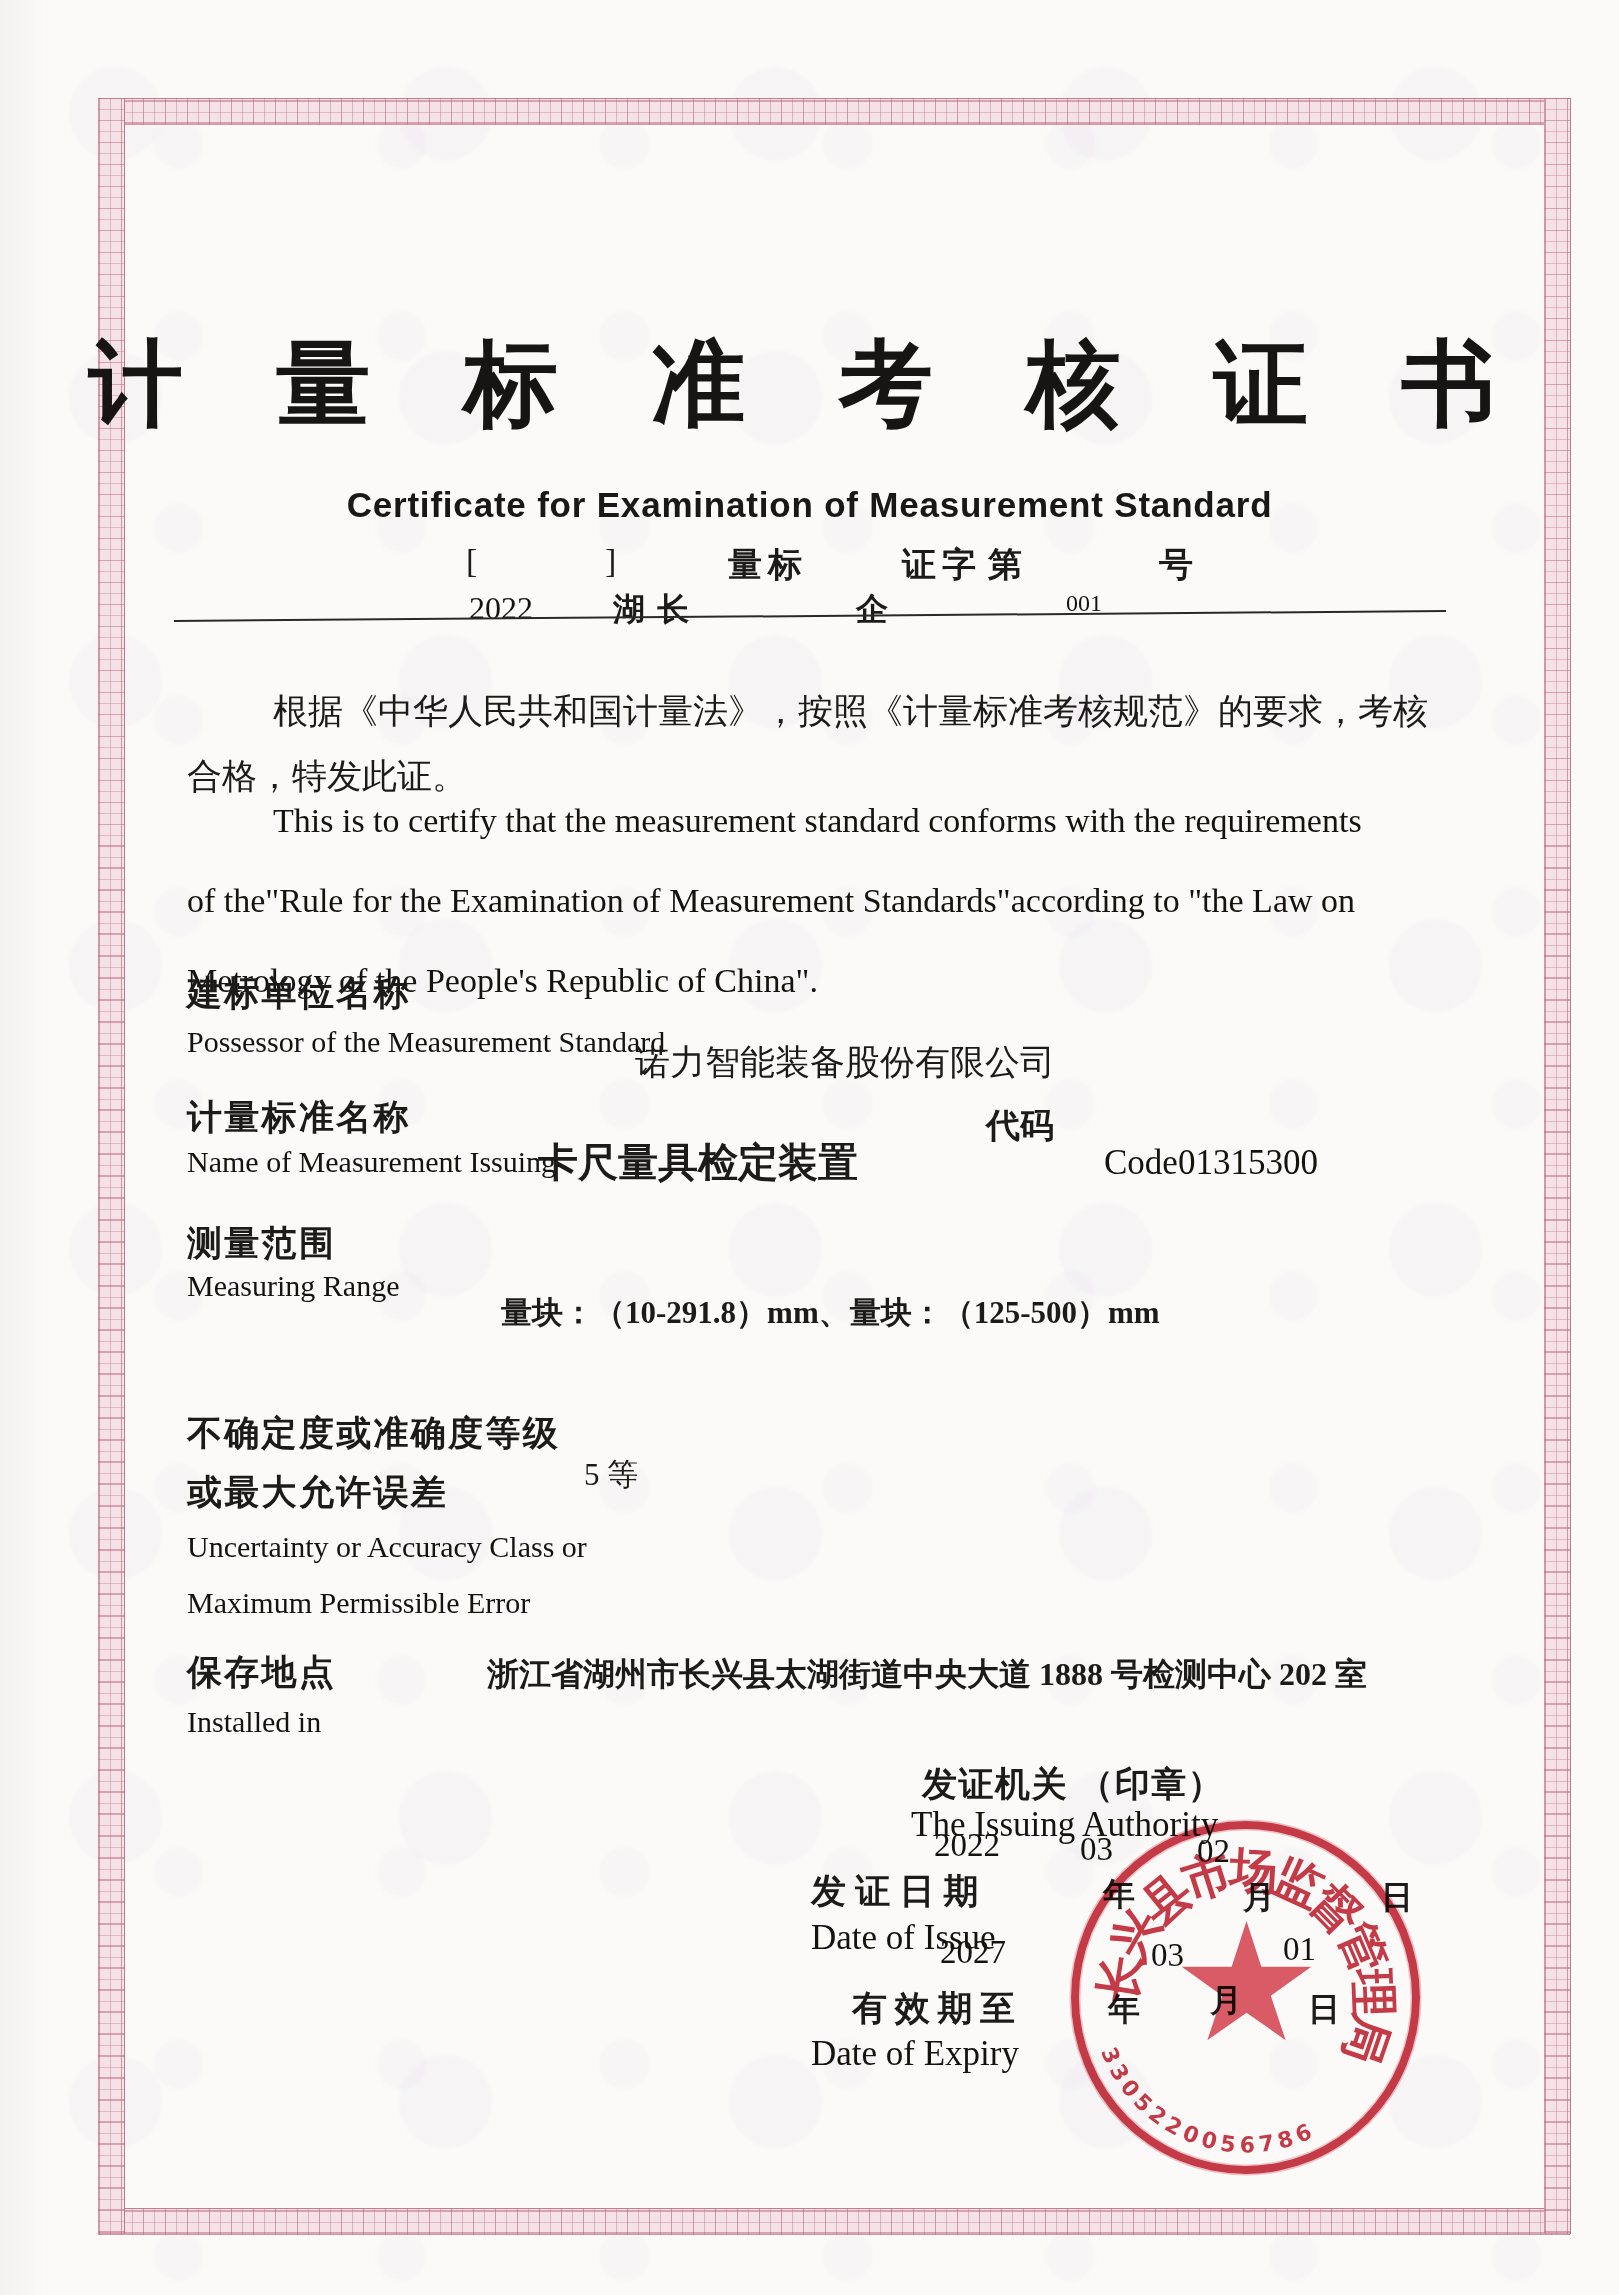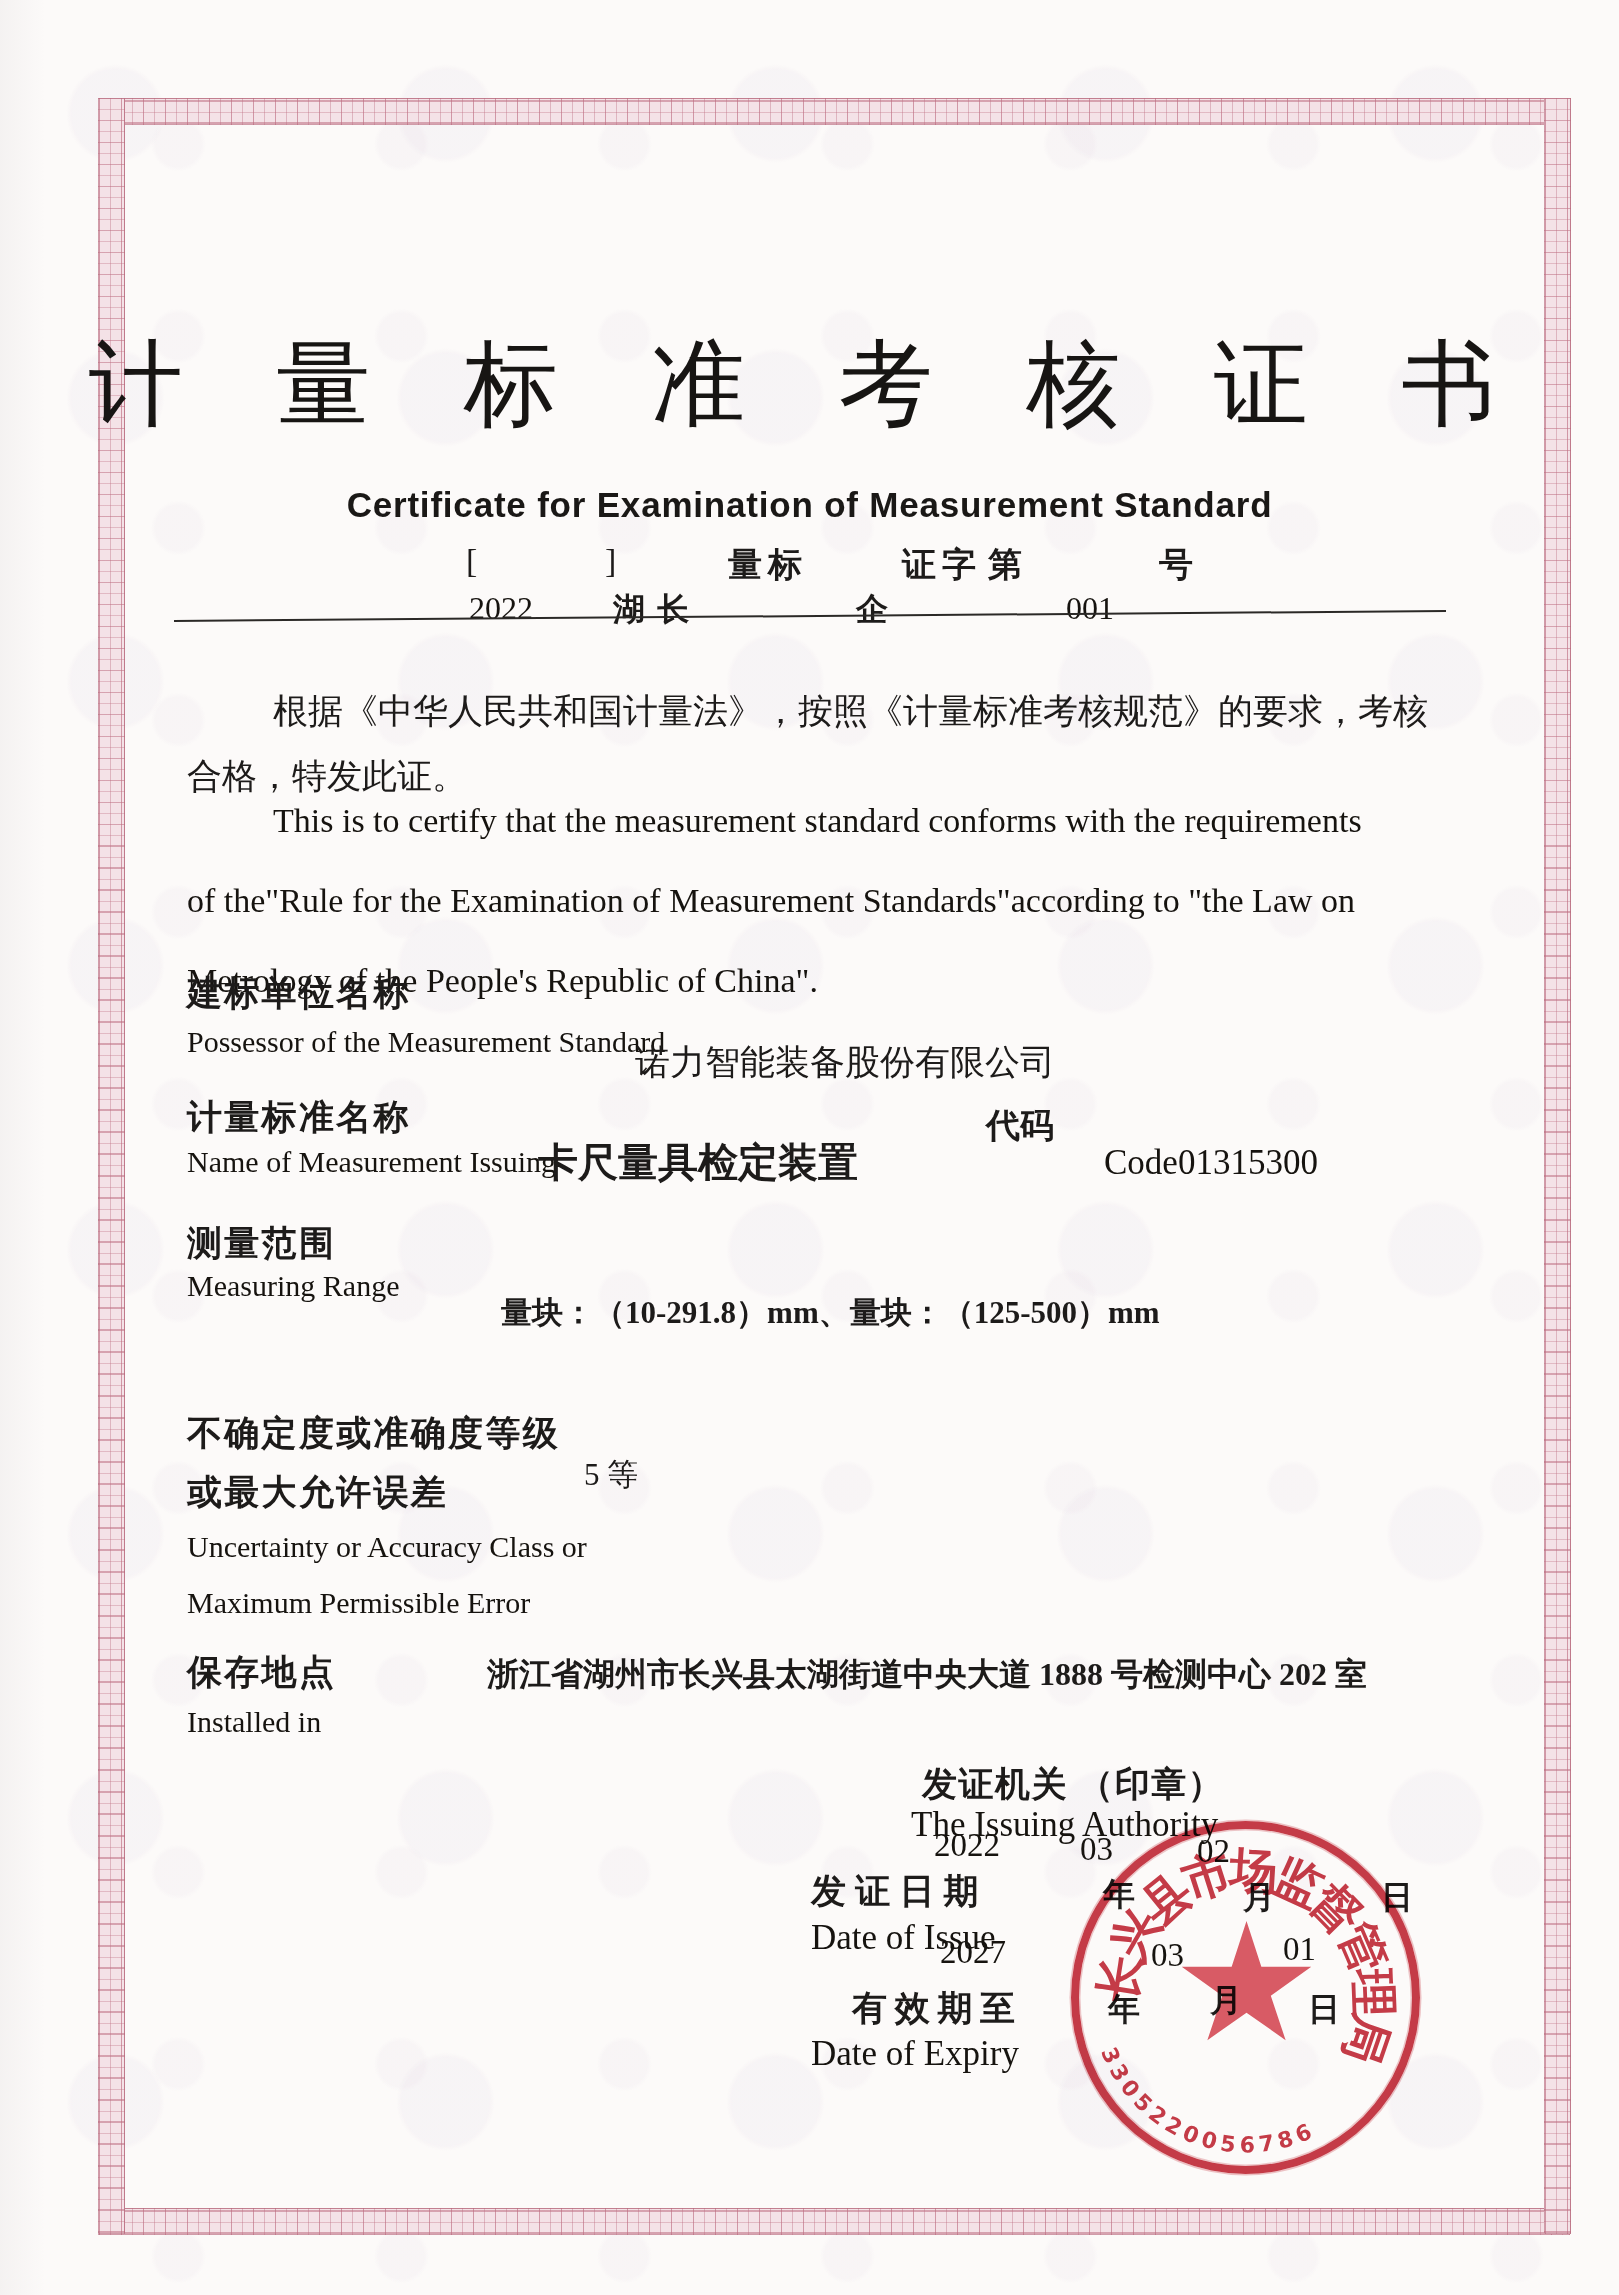--- a/index.html
+++ b/index.html
@@ -23,21 +23,21 @@
   .srf{font-family:"Liberation Serif","DejaVu Serif",serif;font-weight:400;color:#16130f;}
   .ctr{left:0;width:100%;text-align:center;}
   
   .bstrip{
     position:absolute;background-color:#f4e2e7;border:0.8px solid rgba(178,98,118,0.55);
     background-image:
       repeating-linear-gradient(90deg, rgba(190,110,130,0.65) 0 1.5px, transparent 1.5px 10.8px, rgba(190,110,130,0.40) 10.8px 12.3px, transparent 12.3px 22px),
       repeating-linear-gradient(0deg, rgba(190,110,130,0.55) 0 1.5px, transparent 1.5px 10.8px, rgba(190,110,130,0.35) 10.8px 12.3px, transparent 12.3px 22px);
   }
   
-  .title-cn{top:321px;font-size:94px;letter-spacing:35px;font-weight:400;color:#171513;}
+  .title-cn{top:321px;font-size:94px;letter-spacing:35px;font-weight:700;color:#171513;}
   .title-en{top:441px;font-size:35px;font-family:"Liberation Sans",sans-serif;font-weight:700;color:#1a1816;letter-spacing:0.8px;margin-top:44px;}
   
   .cno{font-size:34px;}
   .strike{position:absolute;left:174px;top:615px;width:1272px;height:2.3px;background:#2b2927;transform:rotate(-0.45deg);}
   
   .para-cn{font-size:35px;line-height:65px;font-weight:400;}
   .para-en{font-size:34px;}
   .lbl{font-size:35px;letter-spacing:2.3px;}
   .lbl-en{font-size:30px;}
   
@@ -84,21 +84,21 @@
   <div>
     <span class="abs cjkr cno" style="left:466px;top:542px;">[</span>
     <span class="abs cjkr cno" style="left:605px;top:542px;">]</span>
     <span class="abs cjk cno" style="left:728px;top:542px;letter-spacing:6.1px;">量标</span>
     <span class="abs cjk cno" style="left:902px;top:542px;letter-spacing:6.1px;">证字</span>
     <span class="abs cjk cno" style="left:988px;top:542px;">第</span>
     <span class="abs cjk cno" style="left:1159px;top:542px;">号</span>
     <span class="abs srf" style="left:469px;top:590px;font-size:32px;">2022</span>
     <span class="abs cjk" style="left:613px;top:588px;font-size:32px;letter-spacing:12.3px;">湖长</span>
     <span class="abs cjk" style="left:856px;top:588px;font-size:32px;">企</span>
-    <span class="abs srf" style="left:1066px;top:590px;font-size:32px;text-align:center;">001</span>
+    <span class="abs srf" style="left:1066px;top:590px;font-size:24px;text-align:center;">001</span>
     <div class="strike"></div>
   </div>
 
   <div class="abs para-cn cjk" style="left:273px;top:679px;">根据《中华人民共和国计量法》，按照《计量标准考核规范》的要求，考核</div>
   <div class="abs para-cn cjk" style="left:187px;top:744px;">合格，特发此证。</div>
 
   <div class="abs para-en srf" style="left:273px;top:802px;">This is to certify that the measurement standard conforms with the  requirements</div>
   <div class="abs para-en srf" style="left:187px;top:882px;">of the"Rule for the Examination of Measurement Standards"according to "the Law on</div>
   <div class="abs para-en srf" style="left:187px;top:962px;">Metrology of the People's Republic of China".</div>
 

